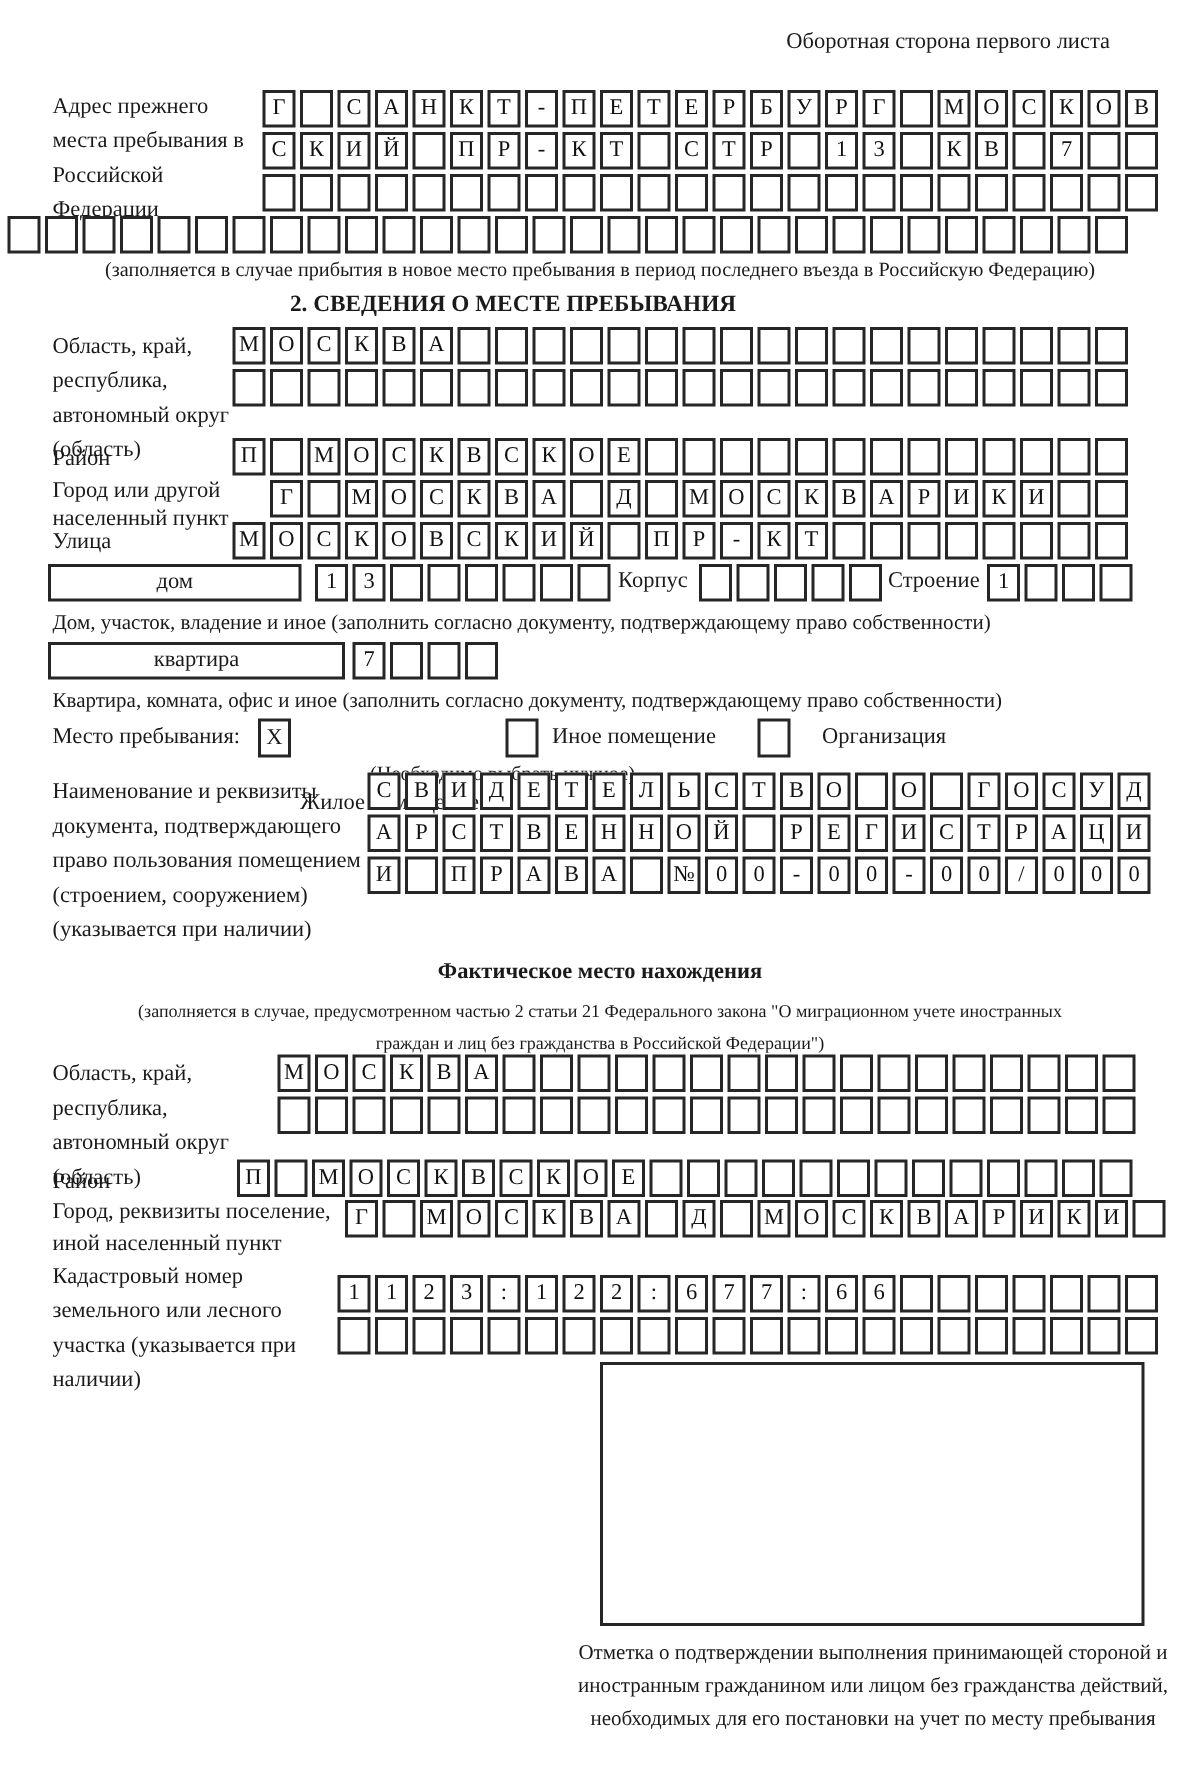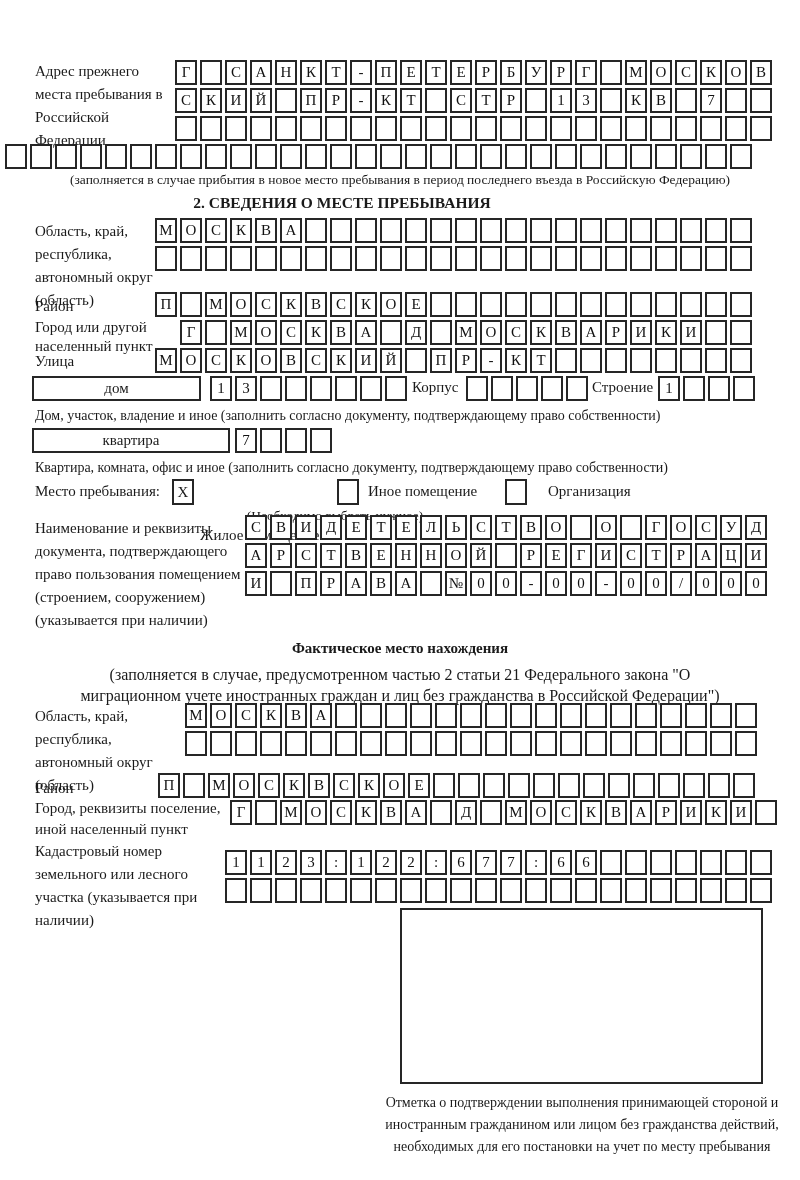--- a/index.html
+++ b/index.html
@@ -63,39 +63,40 @@
   .chk2 { left:337px; top:479px; }
   .opt2 { left:368px; top:483px; font-size:15px; }
   .chk3 { left:505px; top:479px; }
   .opt3 { left:548px; top:483px; font-size:15px; }
   .mesto-note { left:135px; top:508px; width:400px; text-align:center; font-size:13.5px; }
 
   .doc-label { left:35px;  top:517px; width:212px; }
   .doc-grid  { left:245px; top:515px; }
 
   .fact-title { left:0; top:640px; width:800px; text-align:center; font-weight:bold; font-size:15px; }
-  .fact-note  { left:80px; top:664px; width:640px; text-align:center; font-size:16px; line-height:21px; }
+  .fact-note  { left:80px; top:664px; width:640px; text-align:center; font-size:12px; line-height:21px; }
 
   .f-oblast-label  { left:35px;  top:705px; width:150px; }
   .f-oblast-grid   { left:185px; top:703px; }
   .f-raion-label   { left:35px;  top:777px; width:118px; }
   .f-raion-grid    { left:158px; top:773px; }
   .f-gorod-label   { left:35px;  top:798px; width:192px; }
   .f-gorod-grid    { left:230px; top:800px; }
   .kadastr-label   { left:35px;  top:840px; width:185px; }
   .kadastr-grid    { left:225px; top:850px; }
 
   .stamp-box { left:400px; top:908px; width:363px; height:176px; box-sizing:border-box; border:2px solid #262626; background:#fff; }
   .stamp-caption { left:368px; top:1092px; width:428px; text-align:center; font-size:14px; line-height:22px; }
 </style>
 </head>
 <body>
 
 <div class="page">
 
+  <div class="abs header-note">Оборотная сторона первого листа</div>
 
   <div class="abs flabel prev-label">Адрес прежнего места пребывания в Российской Федерации</div>
   <div class="abs prev-grid">
     <div class="cellrow">
         <span class="cell">Г</span>
         <span class="cell"></span>
         <span class="cell">С</span>
         <span class="cell">А</span>
         <span class="cell">Н</span>
         <span class="cell">К</span>

